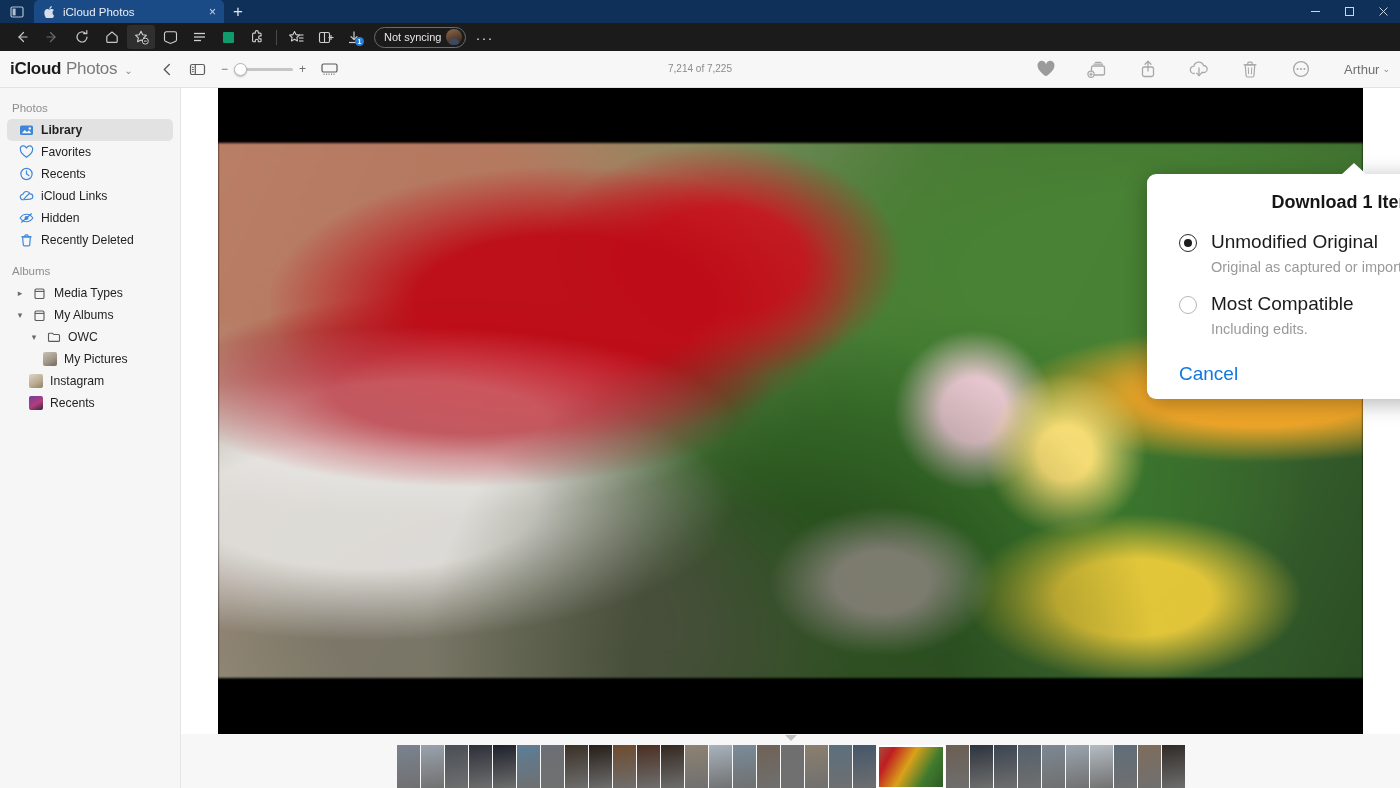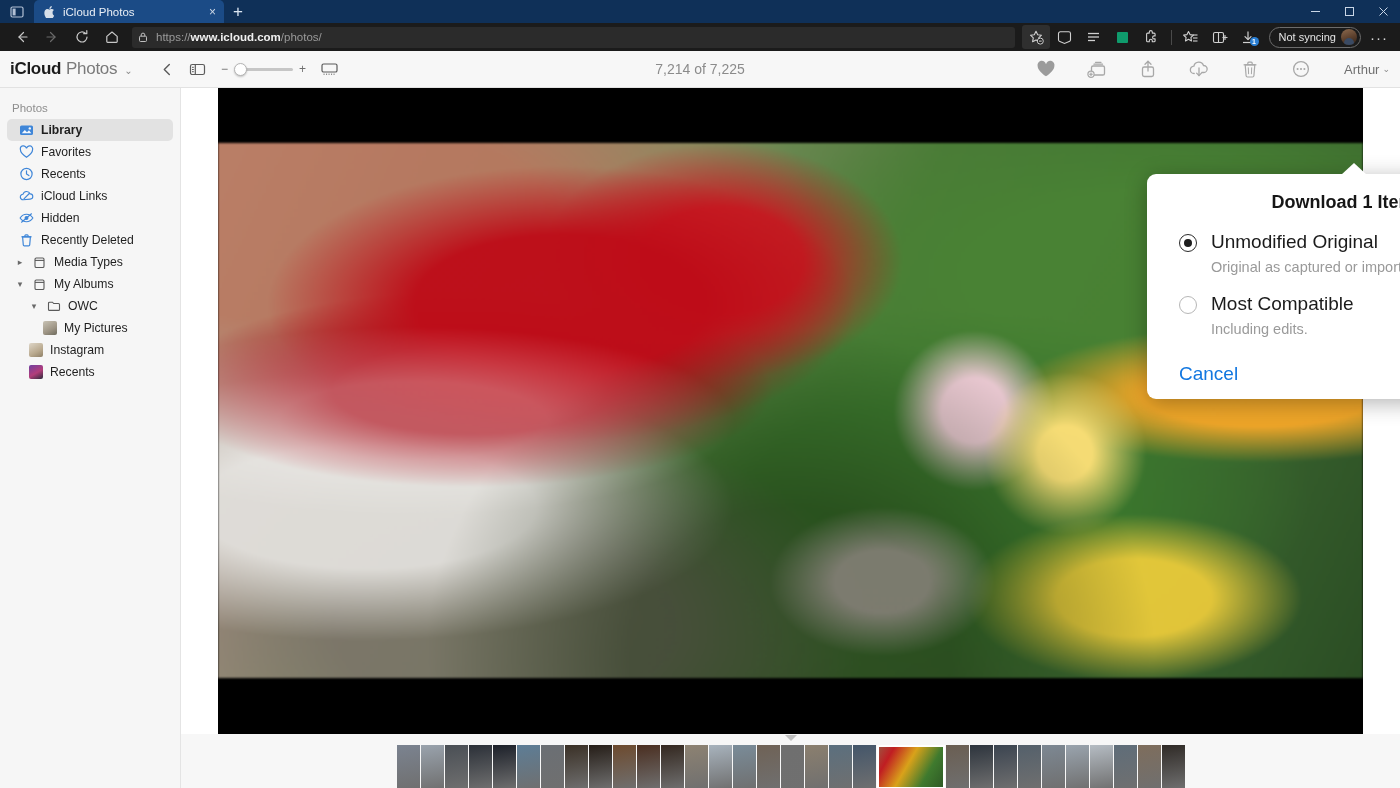--- a/index.html
+++ b/index.html
@@ -154,21 +154,21 @@
     position: absolute; left: -1px; top: -5px;
     width: 13px; height: 13px; border-radius: 50%;
     background: #ffffff; border: 1px solid #b4b4b4;
     box-shadow: 0 1px 2px rgba(0,0,0,.22);
   }
   .header-center {
     position: absolute; left: 0; right: 0;
     text-align: center; pointer-events: none;
   }
   .hc-date { font-size: 11.5px; color: #3c3c3c; line-height: 14px; }
-  .hc-count { font-size: 14px; color: #8b8b8b; line-height: 12px; text-align: center; }
+  .hc-count { font-size: 10px; color: #8b8b8b; line-height: 12px; text-align: center; }
   .hdr-right {
     margin-left: auto;
     display: flex; align-items: center;
     gap: 19px; padding-right: 10px;
   }
   .hdr-icon {
     width: 32px; height: 30px;
     display: flex; align-items: center; justify-content: center;
     color: #a8a8a8;
   }
@@ -418,29 +418,20 @@
     <svg width="16" height="16" viewBox="0 0 16 16">
         <path d="M13 8a5 5 0 1 1-1.6-3.7" fill="none" stroke="currentColor" stroke-width="1.2" stroke-linecap="round"></path>
         <path d="M12.8 1.6v3.1H9.7" fill="none" stroke="currentColor" stroke-width="1.2" stroke-linecap="round" stroke-linejoin="round"></path>
       </svg>
   </div>
   <div class="nav-btn">
     <svg width="16" height="16" viewBox="0 0 16 16">
         <path d="M2.8 7.4L8 3l5.2 4.4v5.2a.8.8 0 0 1-.8.8H3.6a.8.8 0 0 1-.8-.8z" fill="none" stroke="currentColor" stroke-width="1.2" stroke-linejoin="round"></path>
       </svg>
   </div>
-  <div class="url-bar">
-    <span class="url-lock">
-      <svg width="12" height="12" viewBox="0 0 12 12">
-          <rect x="2.5" y="5.2" width="7" height="5.3" rx="1" fill="none" stroke="currentColor" stroke-width="1"></rect>
-          <path d="M4.2 5.2V3.9a1.8 1.8 0 0 1 3.6 0v1.3" fill="none" stroke="currentColor" stroke-width="1"></path>
-        </svg>
-    </span>
-    <span class="url-text"><span>https://</span><b>www.icloud.com</b><span>/photos/</span></span>
-  </div>
   <div class="tb-right">
     <div class="tb-icon active-bg">
       <svg width="16" height="16" viewBox="0 0 16 16">
           <path d="M8 2.2l1.7 3.5 3.8.5-2.8 2.7.7 3.8L8 10.9 4.6 12.7l.7-3.8-2.8-2.7 3.8-.5z" fill="none" stroke="currentColor" stroke-width="1.1" stroke-linejoin="round"></path>
           <circle cx="12.3" cy="12.1" r="3" fill="#1b1b1b" stroke="currentColor" stroke-width="1"></circle>
           <line x1="10.9" y1="12.1" x2="13.7" y2="12.1" stroke="currentColor" stroke-width="1.1"></line>
         </svg>
     </div>
     <div class="tb-icon">
       <svg width="17" height="17" viewBox="0 0 17 17">
@@ -655,20 +646,21 @@
       <span class="side-ico">
         <svg width="15" height="14" viewBox="0 0 15 14">
             <path d="M3.6 3.8h7.8l-.7 8.2a1 1 0 0 1-1 .9H5.3a1 1 0 0 1-1-.9z" fill="none" stroke="currentColor" stroke-width="1.2"></path>
             <line x1="2.4" y1="3.8" x2="12.6" y2="3.8" stroke="currentColor" stroke-width="1.2"></line>
             <path d="M5.9 3.8V2.7a.8.8 0 0 1 .8-.8h1.6a.8.8 0 0 1 .8.8v1.1" fill="none" stroke="currentColor" stroke-width="1.2"></path>
           </svg>
       </span>
       <span>Recently Deleted</span>
     </div>
 
+    <div class="side-section-title" style="padding-top:14px;">Albums</div>
 
     <div class="side-item indent1">
       <span class="disc">▸</span>
       <span class="side-ico" style="color:#5a5a5a;">
         <svg width="13" height="14" viewBox="0 0 13 14">
             <rect x="2" y="3" width="9" height="9.5" rx="1.3" fill="none" stroke="currentColor" stroke-width="1.1"></rect>
             <line x1="2" y1="5.4" x2="11" y2="5.4" stroke="currentColor" stroke-width="1.1"></line>
           </svg>
       </span>
       <span>Media Types</span>

